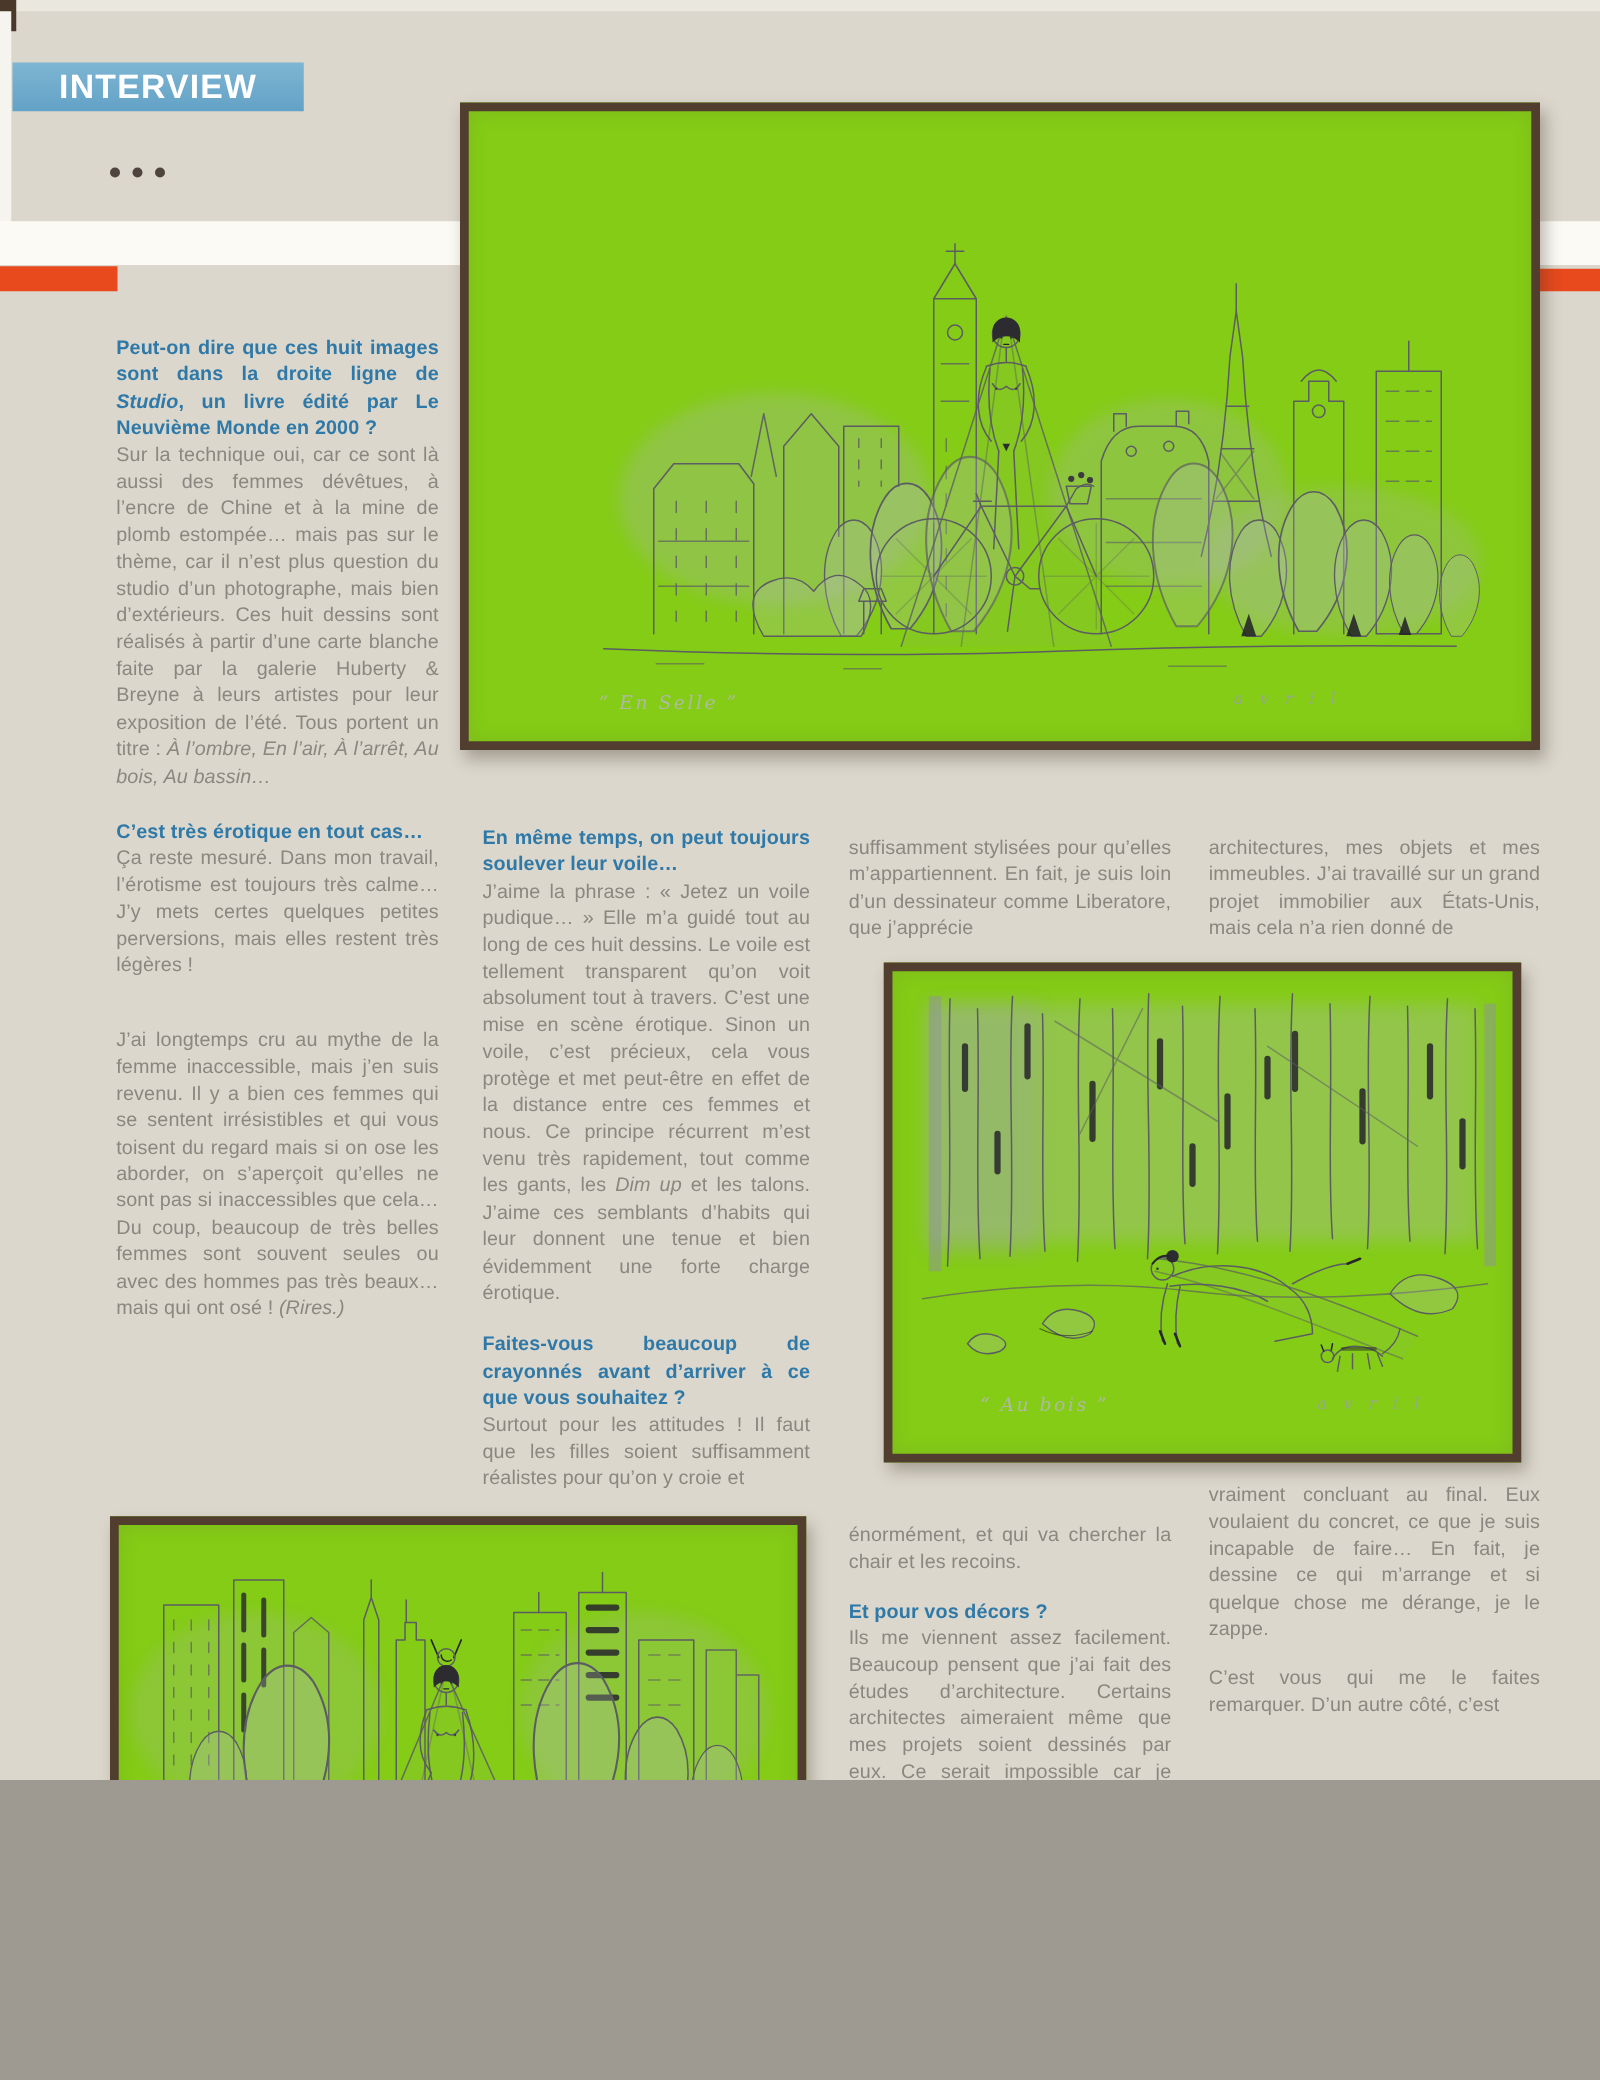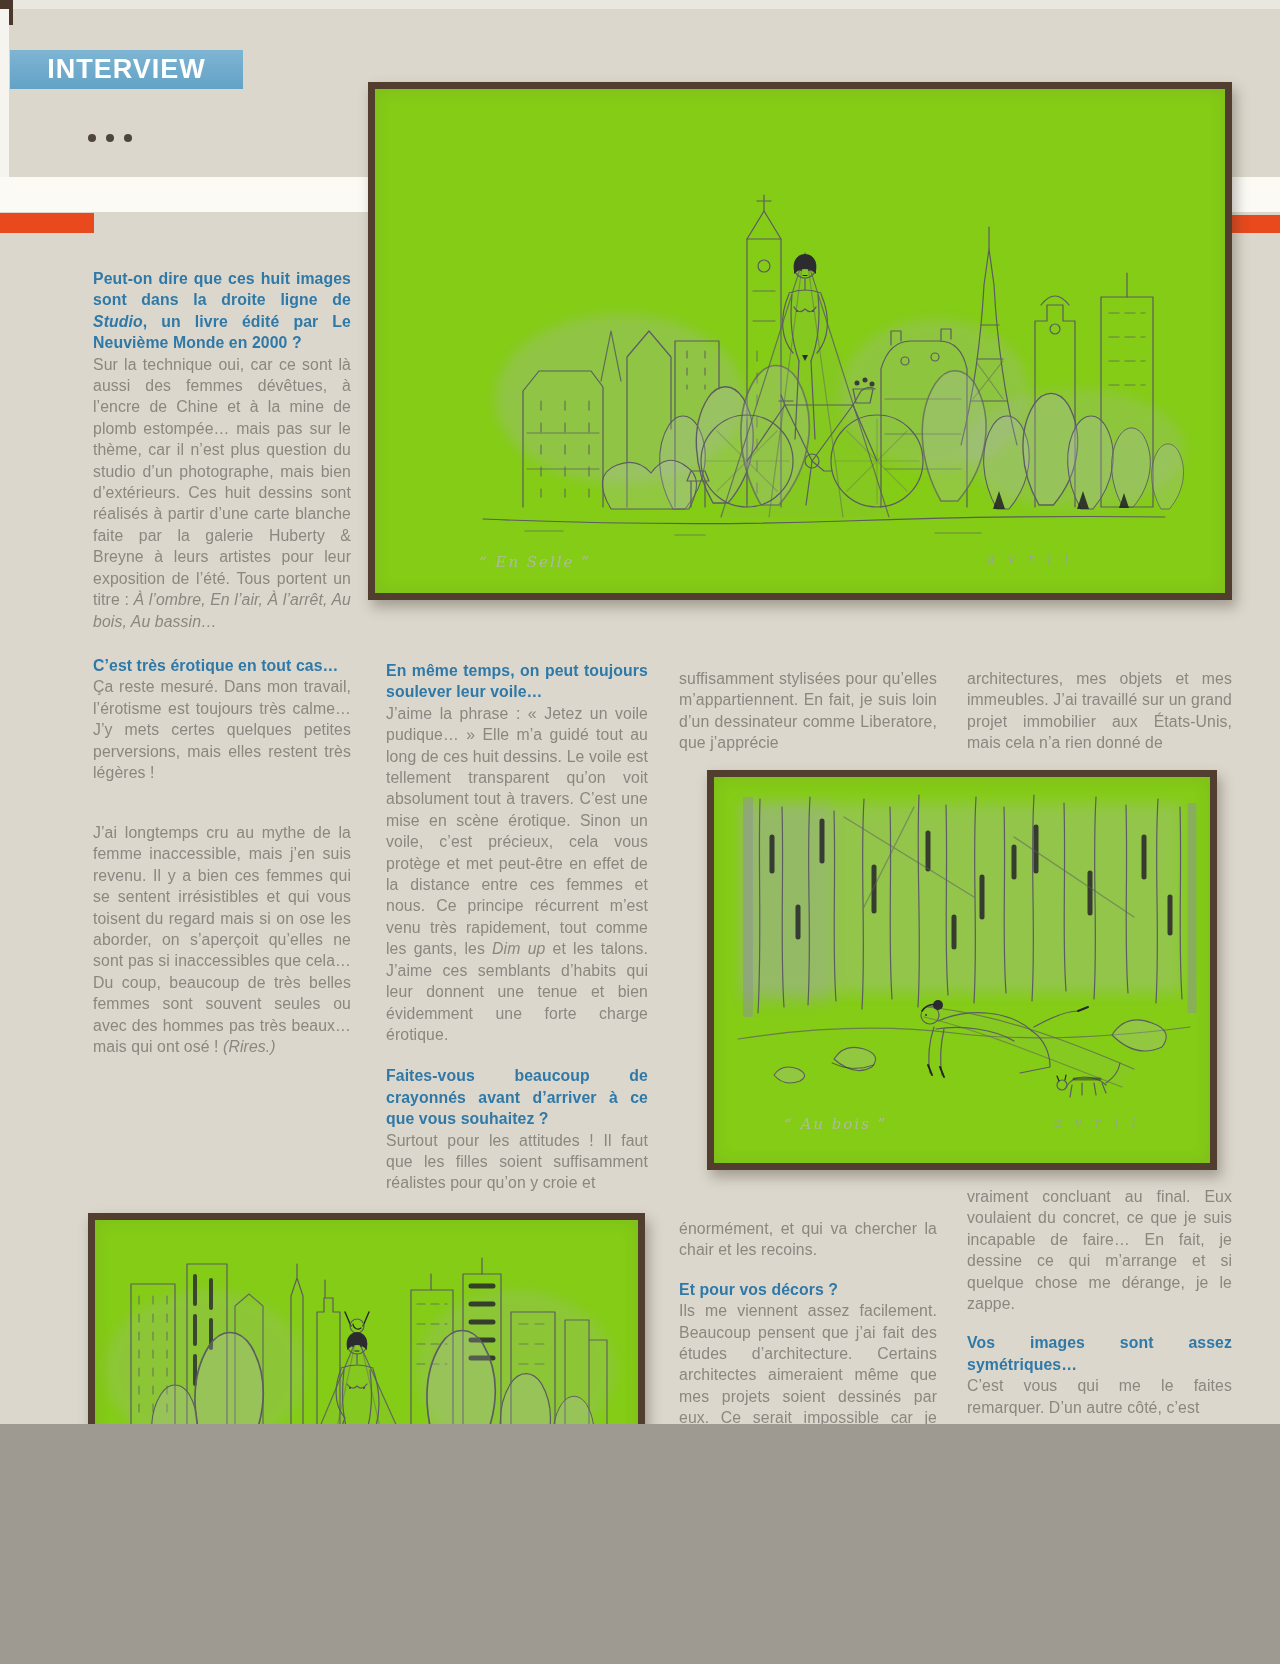--- a/index.html
+++ b/index.html
@@ -112,21 +112,20 @@
 
   <div class="col" style="left:679px;top:1218px;">
     <p>énormément, et qui va chercher la chair et les recoins.</p>
     <div class="gap18"></div>
     <p class="q">Et pour vos décors ?</p>
     <p>Ils me viennent assez facilement. Beaucoup pensent que j’ai fait des études d’architecture. Certains architectes aimeraient même que mes projets soient dessinés par eux. Ce serait impossible car je schématise beaucoup mes</p>
   </div>
   <div class="col" style="left:967px;top:1186px;width:265px;">
     <p>vraiment concluant au final. Eux voulaient du concret, ce que je suis incapable de faire… En fait, je dessine ce qui m’arrange et si quelque chose me dérange, je le zappe.</p>
     <div class="gap18"></div>
-    <p class="q">Vos images sont assez symétriques…</p>
     <p>C’est vous qui me le faites remarquer. D’un autre côté, c’est</p>
   </div>
 
   <div class="frame" style="left:368px;top:82px;width:850px;height:504px;">
     <svg viewBox="0 0 850 504">
       <defs>
         <filter id="b1" x="-40%" y="-40%" width="180%" height="180%">
             <feGaussianBlur stdDeviation="6"></feGaussianBlur>
           </filter>
         <path id="leaf1" d="M0 0 C-16 -28 -18 -62 -4 -84 C4 -96 16 -96 24 -84 C38 -60 34 -26 12 0 Z"></path>

